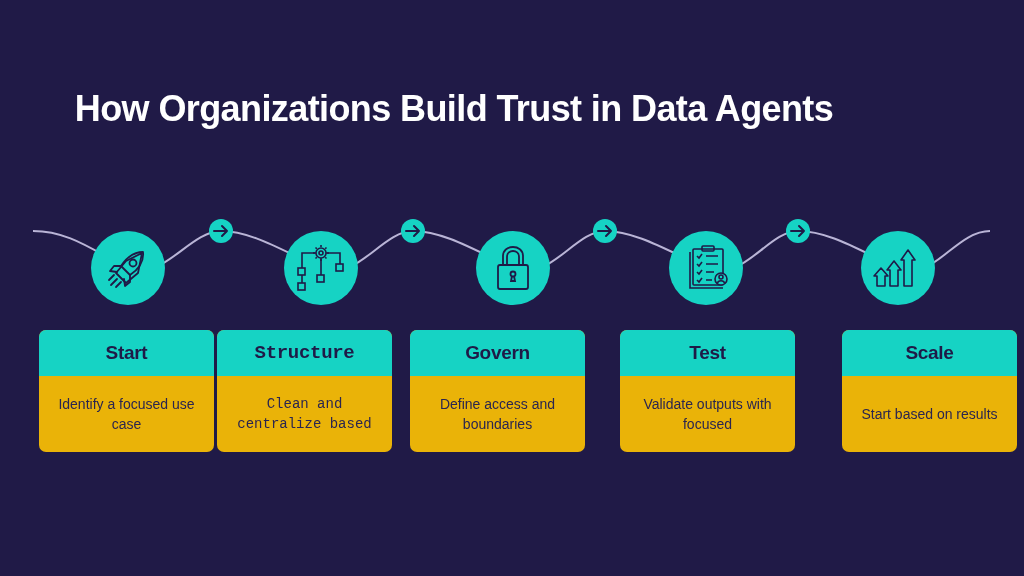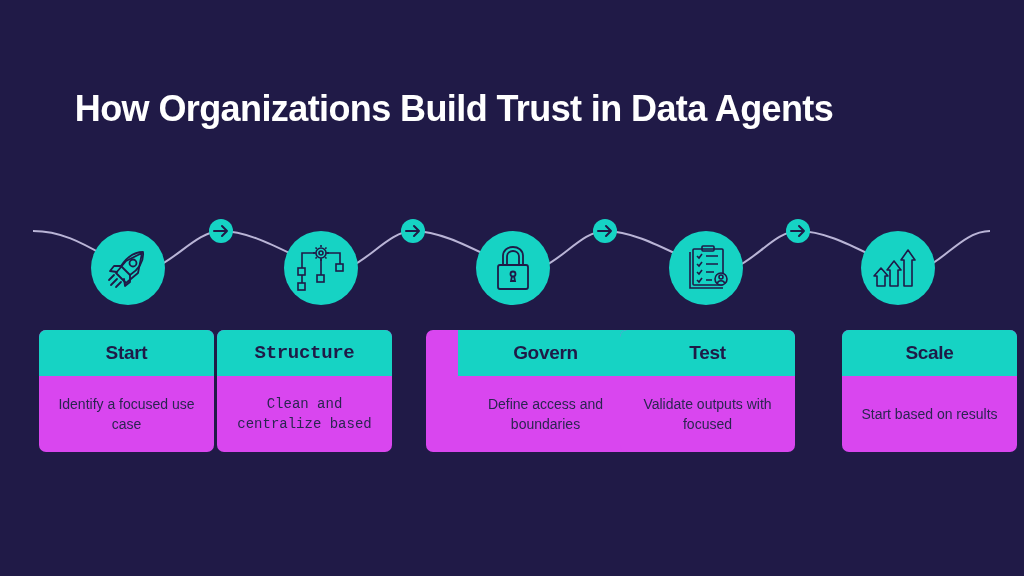--- a/index.html
+++ b/index.html
@@ -10,21 +10,21 @@
       position: relative;
     }
     .title {
       position: absolute; left: 0; top: 88px; width: 908px;
       text-align: center; color: #ffffff;
       font-size: 36px; font-weight: bold; letter-spacing: -0.6px;
     }
     svg.flow { position: absolute; left: 0; top: 0; }
     .card {
       position: absolute; top: 330px; width: 175px; height: 122px;
-      border-radius: 7px; overflow: hidden; background: #d946ef;
+      border-radius: 7px; overflow: hidden; background: #eab308;
     }
     .card-head {
       height: 46px; background: #16d3c4; color: #1f1a47;
       font-weight: bold; font-size: 19px; letter-spacing: -0.3px;
       display: flex; align-items: center; justify-content: center;
     }
     .card-body {
       height: 76px; color: #2a2550; font-size: 14px; line-height: 20px;
       display: flex; align-items: center; justify-content: center;
       text-align: center; padding: 0 14px; box-sizing: border-box;
@@ -123,21 +123,21 @@
 </svg>
 
 <div class="card" style="left:39px;">
   <div class="card-head">Start</div>
   <div class="card-body">Identify a focused use case</div>
 </div>
 <div class="card" style="left:217px;font-family:Liberation Mono, monospace;">
   <div class="card-head">Structure</div>
   <div class="card-body">Clean and centralize based</div>
 </div>
-<div class="card" style="left:426px;padding-left:32px;">
+<div class="card" style="left:410px;">
   <div class="card-head">Govern</div>
   <div class="card-body">Define access and boundaries</div>
 </div>
 <div class="card" style="left:620px;">
   <div class="card-head">Test</div>
   <div class="card-body">Validate outputs with focused</div>
 </div>
 <div class="card" style="left:813px;margin-left:29px;">
   <div class="card-head">Scale</div>
   <div class="card-body">Start based on results</div>

